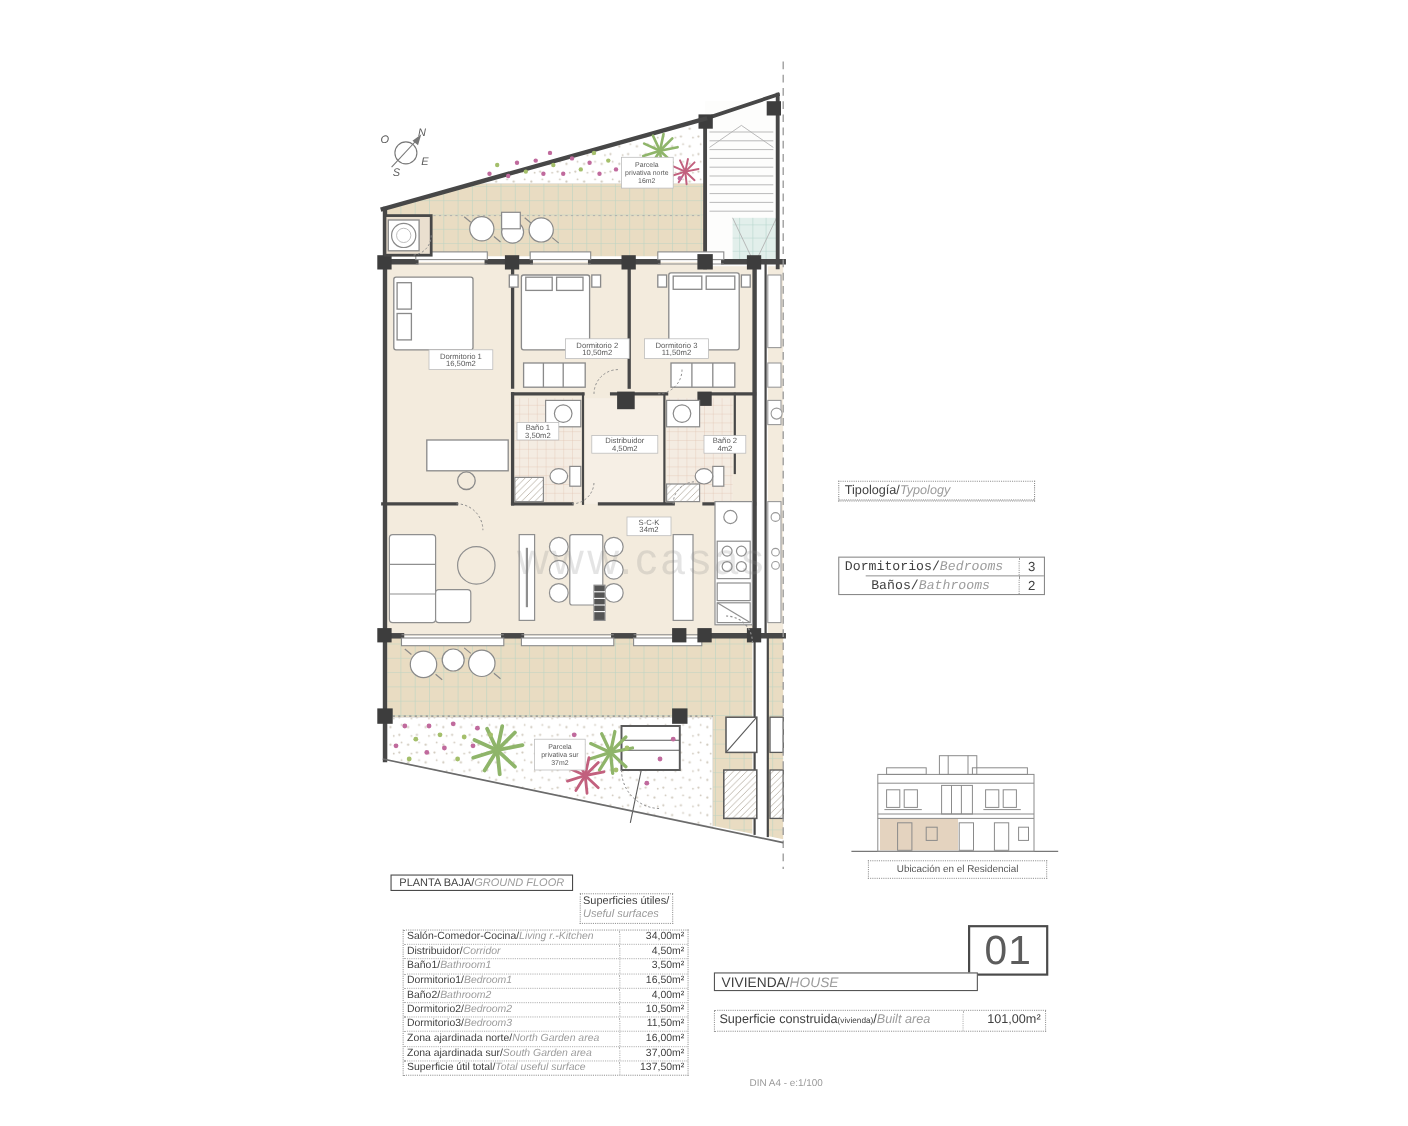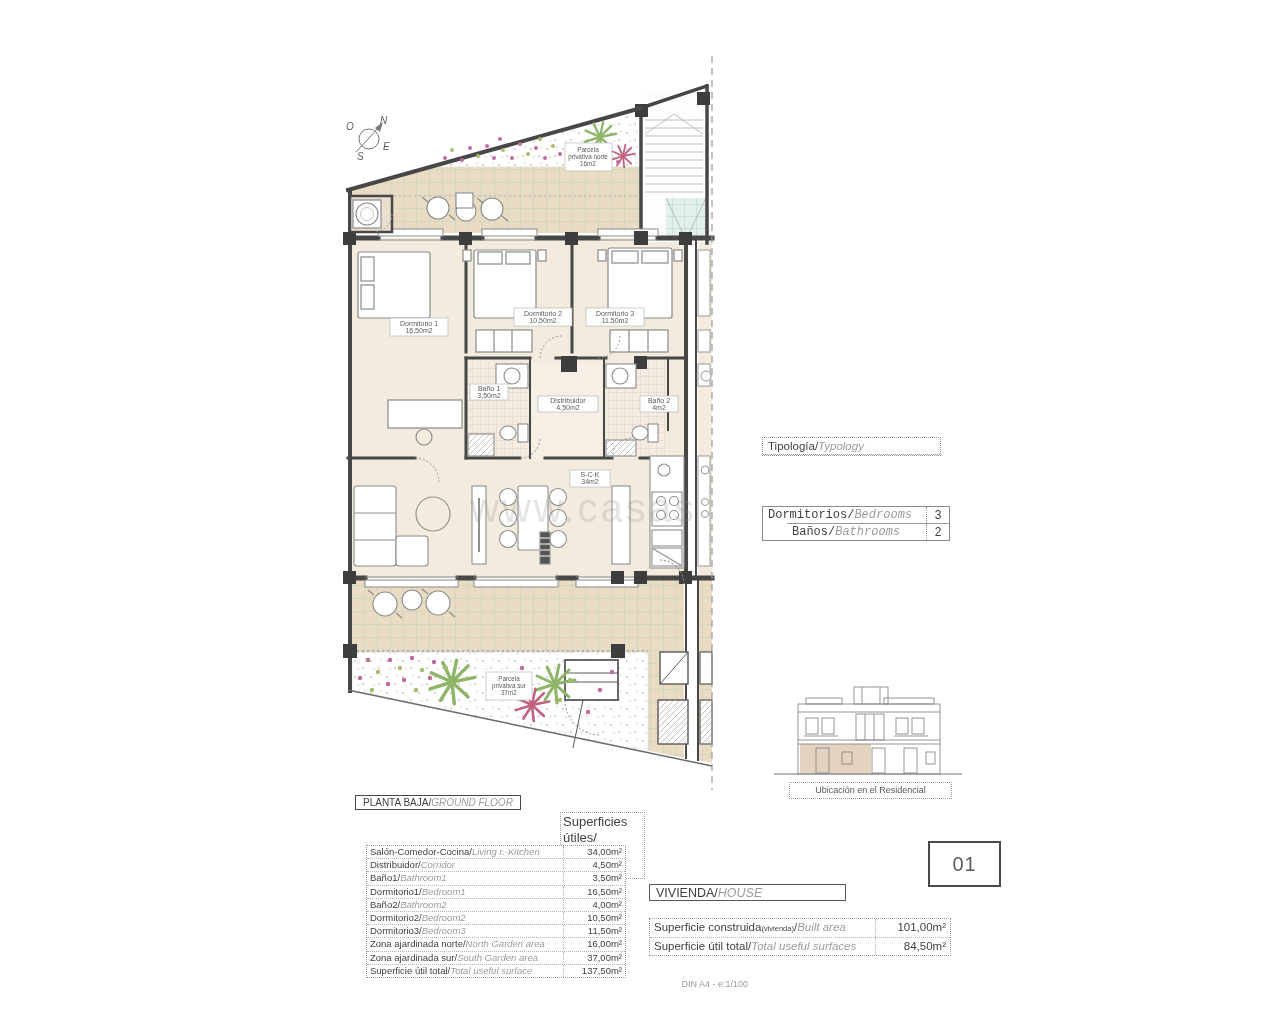--- a/index.html
+++ b/index.html
@@ -17,30 +17,30 @@
   .rooms{left:762px;top:506px;width:186px;border:1px solid #8a8a8a;font-size:12px;background:#fff;}
   .rooms .r{display:flex;height:16px;line-height:16px;}
   .rooms .r + .r{border-top:1px solid #9a9a9a;margin-left:24px;}
   .rooms .l{flex:1;padding-left:5px;white-space:nowrap;font-family:Liberation Mono, monospace;}
   .rooms .v{width:22px;text-align:center;border-left:1px dotted #9a9a9a;}
   
   .loc{left:789px;top:782px;width:161px;height:15px;border:1px dotted #9a9a9a;
        font-size:9px;line-height:15px;text-align:center;color:#555;}
   
   .gft{left:355px;top:795px;border:1.5px solid #4a4a4a;padding:1px 7px;font-size:10px;white-space:nowrap;background:#fff;}
-  .gfs{left:560px;top:812px;width:79px;border:1px dotted #9a9a9a;font-size:13px;line-height:1.22;padding:1px 2px;background:#fff;}
+  .gfs{left:527px;top:812px;width:79px;border:1px dotted #9a9a9a;font-size:10px;line-height:1.22;padding:1px 2px;background:#fff;}
   .gf{left:366px;top:845px;width:258px;border:1px dotted #9a9a9a;font-size:9.5px;background:#fff;}
   .gf .r{display:flex;height:12.2px;line-height:12.2px;}
   .gf .r + .r{border-top:1px dotted #b5b5b5;}
   .gf .l{flex:1;padding-left:3px;white-space:nowrap;overflow:hidden;}
   .gf .v{width:58px;text-align:right;padding-right:3px;border-left:1px dotted #b5b5b5;}
   
   .unit{left:880px;top:841px;width:69px;height:42px;border:2px solid #4a4a4a;
-        font-size:20px;color:#5c5c5c;display:flex;align-items:center;justify-content:center;letter-spacing:1px;background:#fff;margin-left:48px;}
-  .hbar{left:649px;top:884px;width:197px;height:17px;border:1.5px solid #555;
+        font-size:37px;color:#5c5c5c;display:flex;align-items:center;justify-content:center;letter-spacing:1px;background:#fff;}
+  .hbar{left:649px;top:884px;width:240px;height:17px;border:1.5px solid #555;
         font-size:12.5px;line-height:17px;padding-left:6px;background:#fff;box-sizing:border-box;}
   .ht{left:649px;top:918px;width:300px;border:1px dotted #9a9a9a;font-size:11.5px;background:#fff;}
   .ht .r{display:flex;height:17.5px;line-height:17.5px;}
   .ht .r + .r{border-top:1px dotted #b5b5b5;}
   .ht .l{flex:1;padding-left:4px;white-space:nowrap;overflow:hidden;}
   .ht .l .sub{font-size:7.5px;}
   .ht .v{width:70px;text-align:right;padding-right:4px;border-left:1px dotted #b5b5b5;}
   .foot{left:548px;top:979px;width:200px;text-align:right;font-size:9px;color:#9a9a9a;}
   .palm-g{color:#8fb56a;} .palm-r{color:#c2607e;}
 </style>
@@ -558,21 +558,17 @@
 
 <div class="abs hbar">
   <span class="dk">VIVIENDA/</span><span class="it">HOUSE</span>
 </div>
 
 <div class="abs ht">
   <div class="r">
     <div class="l"><span class="dk">Superficie construida</span><span class="dk sub">(vivienda)</span><span class="dk">/</span><span class="it">Built area</span></div>
     <div class="v">101,00m²</div>
   </div>
-  <div class="r">
-    <div class="l"><span class="dk">Superficie útil total/</span><span class="it">Total useful surfaces</span></div>
-    <div class="v">84,50m²</div>
-  </div>
 </div>
 
 <div class="abs foot">DIN A4 - e:1/100</div>
 
 </div>
 
 </body></html>

